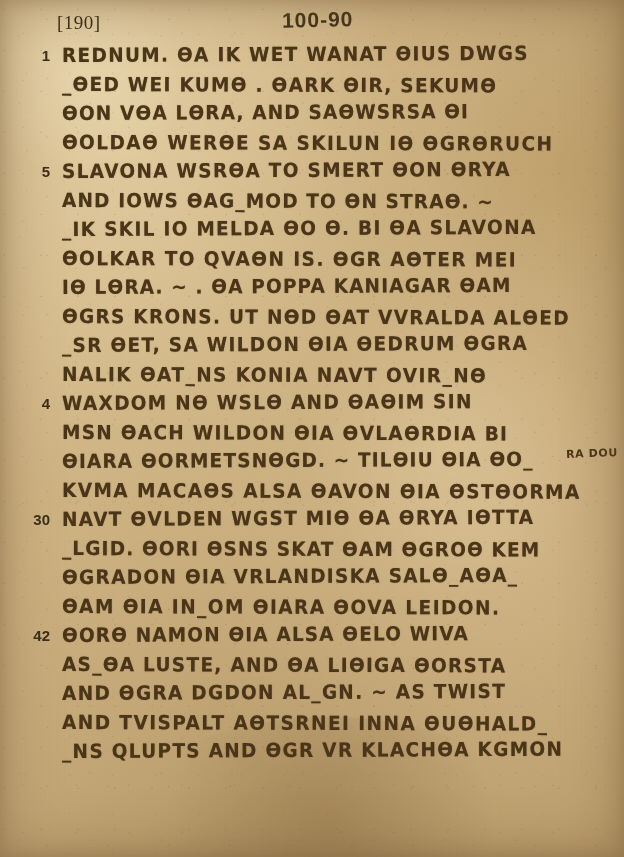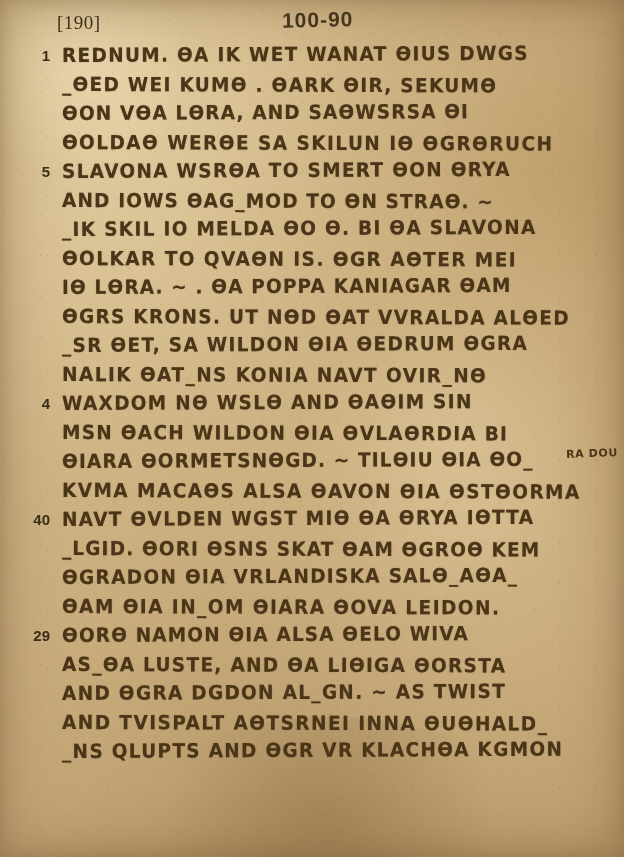--- a/index.html
+++ b/index.html
@@ -206,37 +206,37 @@
         </div>
       <div class="line">
           <span class="lnum"></span>
           <span class="ltext">ƟIARA ƟORMETSNƟGD. ~ TILƟIU ƟIA ƟO_</span>
         </div>
       <div class="line">
           <span class="lnum"></span>
           <span class="ltext">KVMA MACAƟS ALSA ƟAVON ƟIA ƟSTƟORMA</span>
         </div>
       <div class="line">
-          <span class="lnum">40</span>
+          <span class="lnum">30</span>
           <span class="ltext">NAVT ƟVLDEN WGST MIƟ ƟA ƟRYA IƟTTA</span>
         </div>
       <div class="line">
           <span class="lnum"></span>
           <span class="ltext">_LGID. ƟORI ƟSNS SKAT ƟAM ƟGROƟ KEM</span>
         </div>
       <div class="line">
           <span class="lnum"></span>
           <span class="ltext">ƟGRADON ƟIA VRLANDISKA SALƟ_AƟA_</span>
         </div>
       <div class="line">
           <span class="lnum"></span>
           <span class="ltext">ƟAM ƟIA IN_OM ƟIARA ƟOVA LEIDON.</span>
         </div>
       <div class="line">
-          <span class="lnum">29</span>
+          <span class="lnum">42</span>
           <span class="ltext">ƟORƟ NAMON ƟIA ALSA ƟELO WIVA</span>
         </div>
       <div class="line">
           <span class="lnum"></span>
           <span class="ltext">AS_ƟA LUSTE, AND ƟA LIƟIGA ƟORSTA</span>
         </div>
       <div class="line">
           <span class="lnum"></span>
           <span class="ltext">AND ƟGRA DGDON AL_GN. ~ AS TWIST</span>
         </div>

